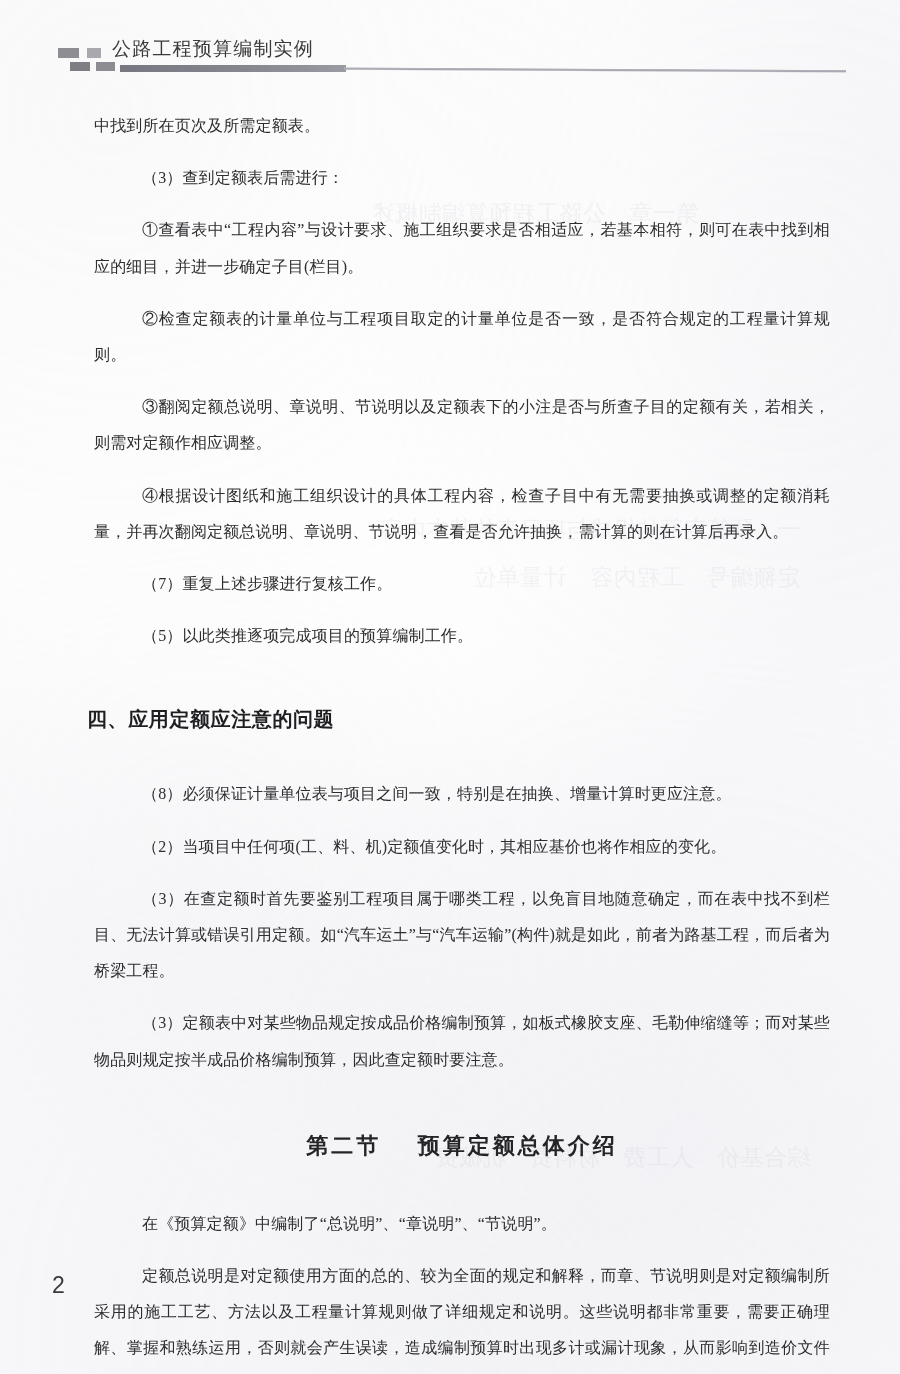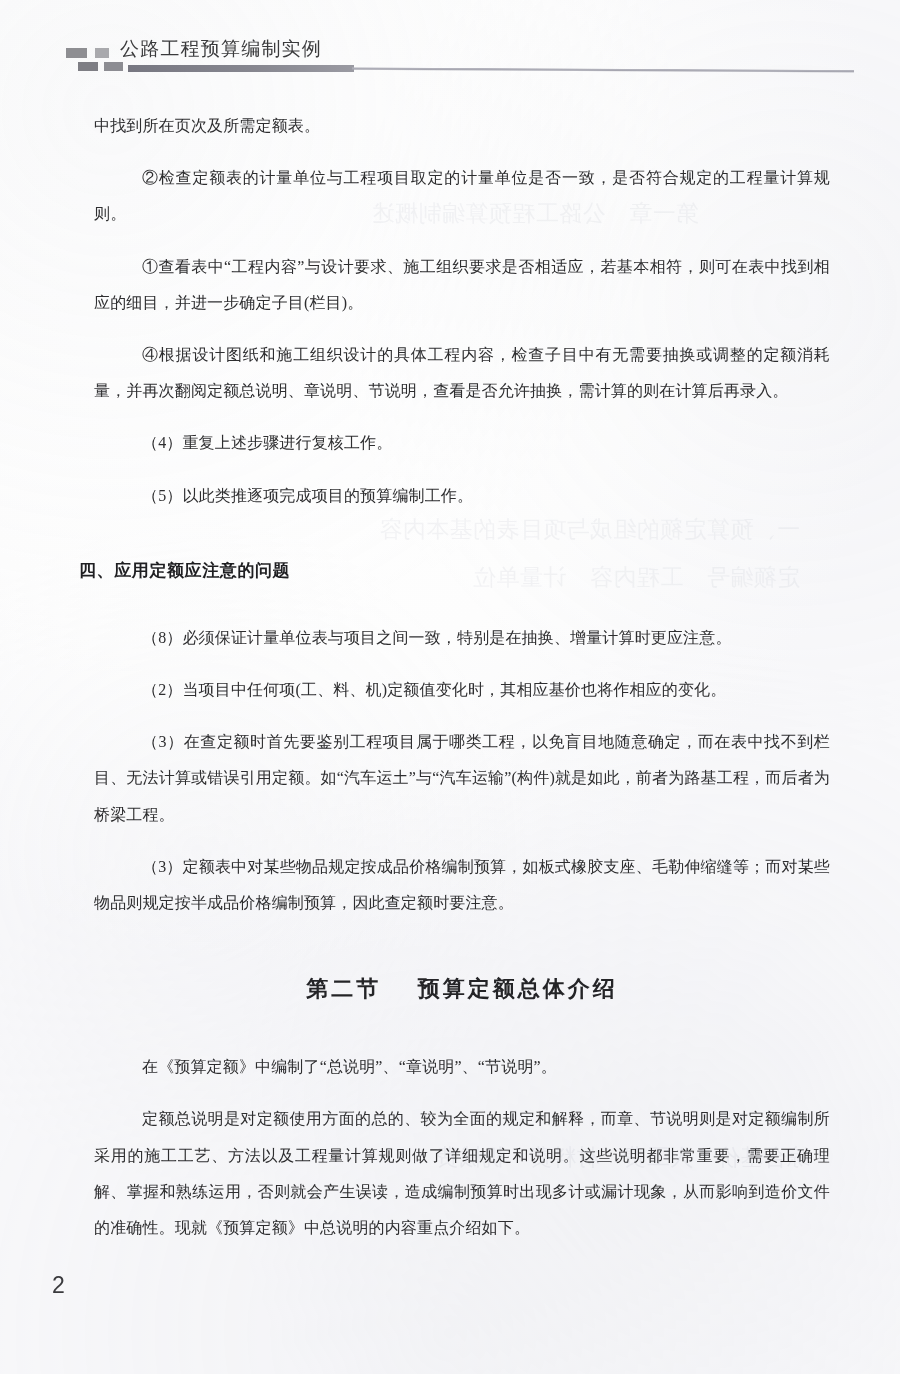--- a/index.html
+++ b/index.html
@@ -48,21 +48,21 @@
     font-size: 23px;
     line-height: 36px;
     letter-spacing: .4px;
     white-space: pre-wrap;
     filter: blur(.35px);
   }
 
   
   .header {
     position: absolute;
-    left: 8px; right: 0;
+    left: 0; right: 0;
     top: 36px;
     height: 40px;
   }
   .header-marks {
     position: absolute;
     left: 58px;
     top: 8px;
     width: 68px;
     height: 26px;
   }
@@ -123,24 +123,24 @@
     letter-spacing: .15px;
     text-align: justify;
     text-justify: inter-ideograph;
     color: #2e2e30;
     text-indent: 0;
   }
   p.indent  { text-indent: 48px; }
   p.noindent{ text-indent: 0; }
 
   h3.subhead {
-    margin: 1px;
+    margin: 9px;
     font-family: "Liberation Sans", "DejaVu Sans", sans-serif;
     font-weight: 700;
-    font-size: 17px;
+    font-size: 20px;
     line-height: 36px;
     letter-spacing: .6px;
     color: #1f1f22;
     text-indent: 0;
   }
 
   h2.section-title {
     margin: 0;
     font-family: "Liberation Sans", "DejaVu Sans", sans-serif;
     font-weight: 700;
@@ -188,30 +188,32 @@
     <div class="header-title">公路工程预算编制实例</div>
 
     <div class="rule-thick"></div>
     <div class="rule-thin"></div>
   </div>
 
   <div class="body">
 
     <p class="para noindent">中找到所在页次及所需定额表。</p>
 
+    <p class="para indent">（3）查到定额表后需进行：</p>
+
+    <p class="para indent">①查看表中“工程内容”与设计要求、施工组织要求是否相适应，若基本相符，则可在表中找到相应的细目，并进一步确定子目(栏目)。</p>
 
     <p class="para indent">②检查定额表的计量单位与工程项目取定的计量单位是否一致，是否符合规定的工程量计算规则。</p>
 
-    <p class="para indent">①查看表中“工程内容”与设计要求、施工组织要求是否相适应，若基本相符，则可在表中找到相应的细目，并进一步确定子目(栏目)。</p>
-
+    <p class="para indent">③翻阅定额总说明、章说明、节说明以及定额表下的小注是否与所查子目的定额有关，若相关，则需对定额作相应调整。</p>
 
     <p class="para indent">④根据设计图纸和施工组织设计的具体工程内容，检查子目中有无需要抽换或调整的定额消耗量，并再次翻阅定额总说明、章说明、节说明，查看是否允许抽换，需计算的则在计算后再录入。</p>
 
 
-    <p class="para indent">（4）重复上述步骤进行复核工作。</p>
+    <p class="para indent">（7）重复上述步骤进行复核工作。</p>
 
     <p class="para indent">（5）以此类推逐项完成项目的预算编制工作。</p>
 
     <div class="gap-md"></div>
 
     <h3 class="subhead">四、应用定额应注意的问题</h3>
 
     <div class="gap-sm"></div>
 
     <p class="para indent">（8）必须保证计量单位表与项目之间一致，特别是在抽换、增量计算时更应注意。</p>

